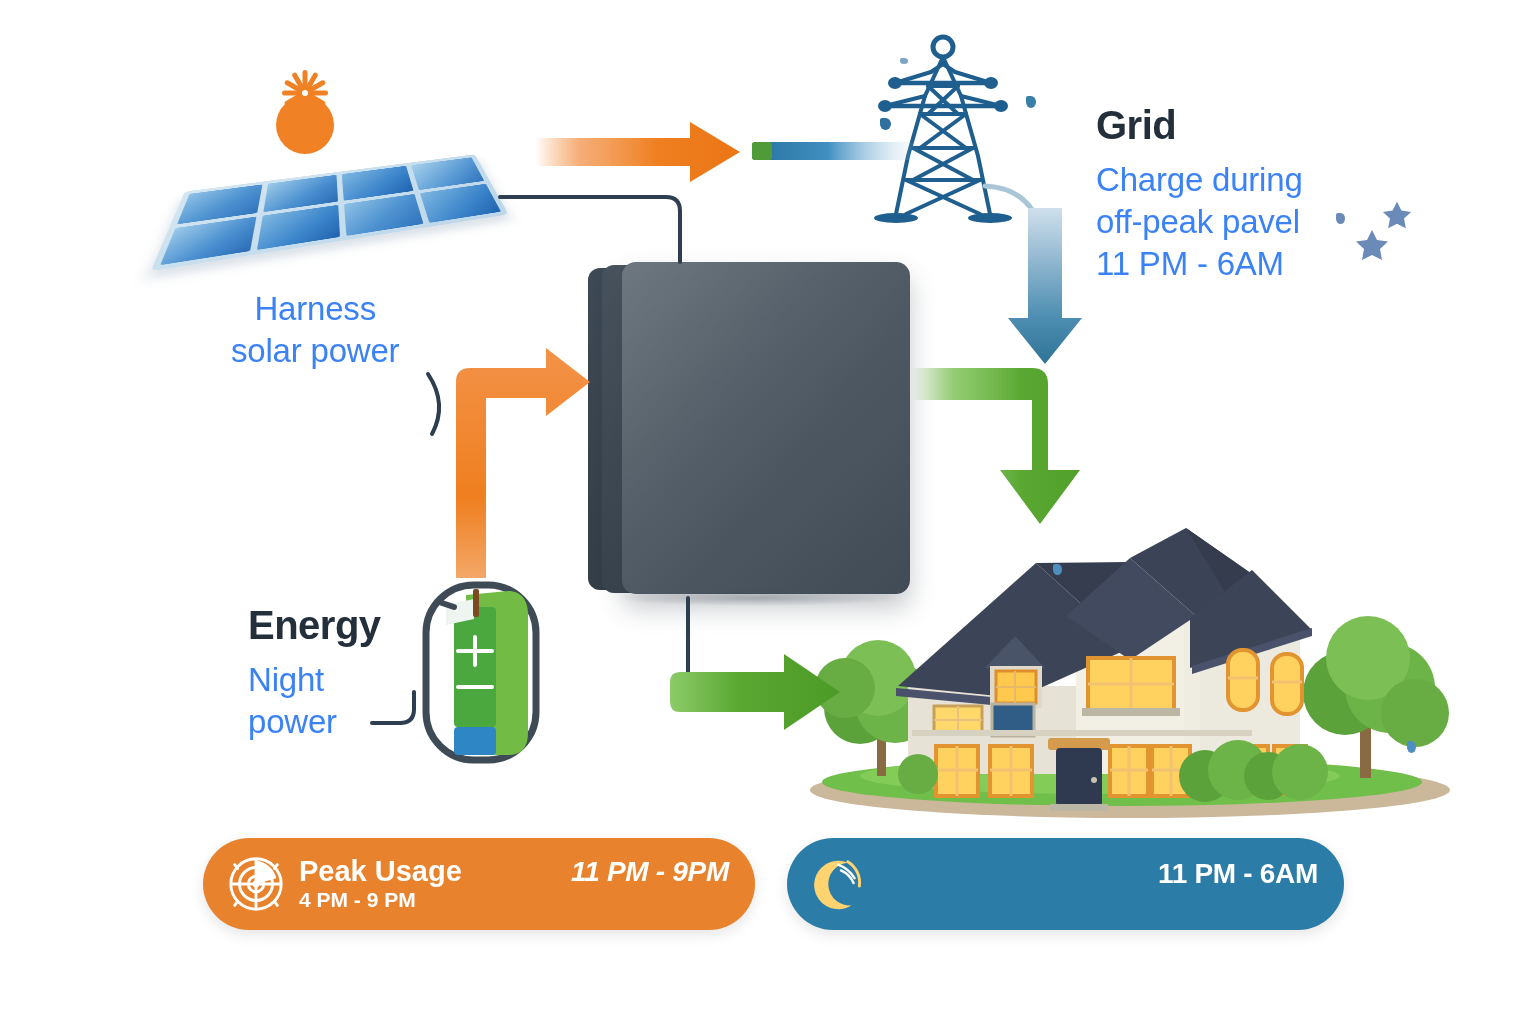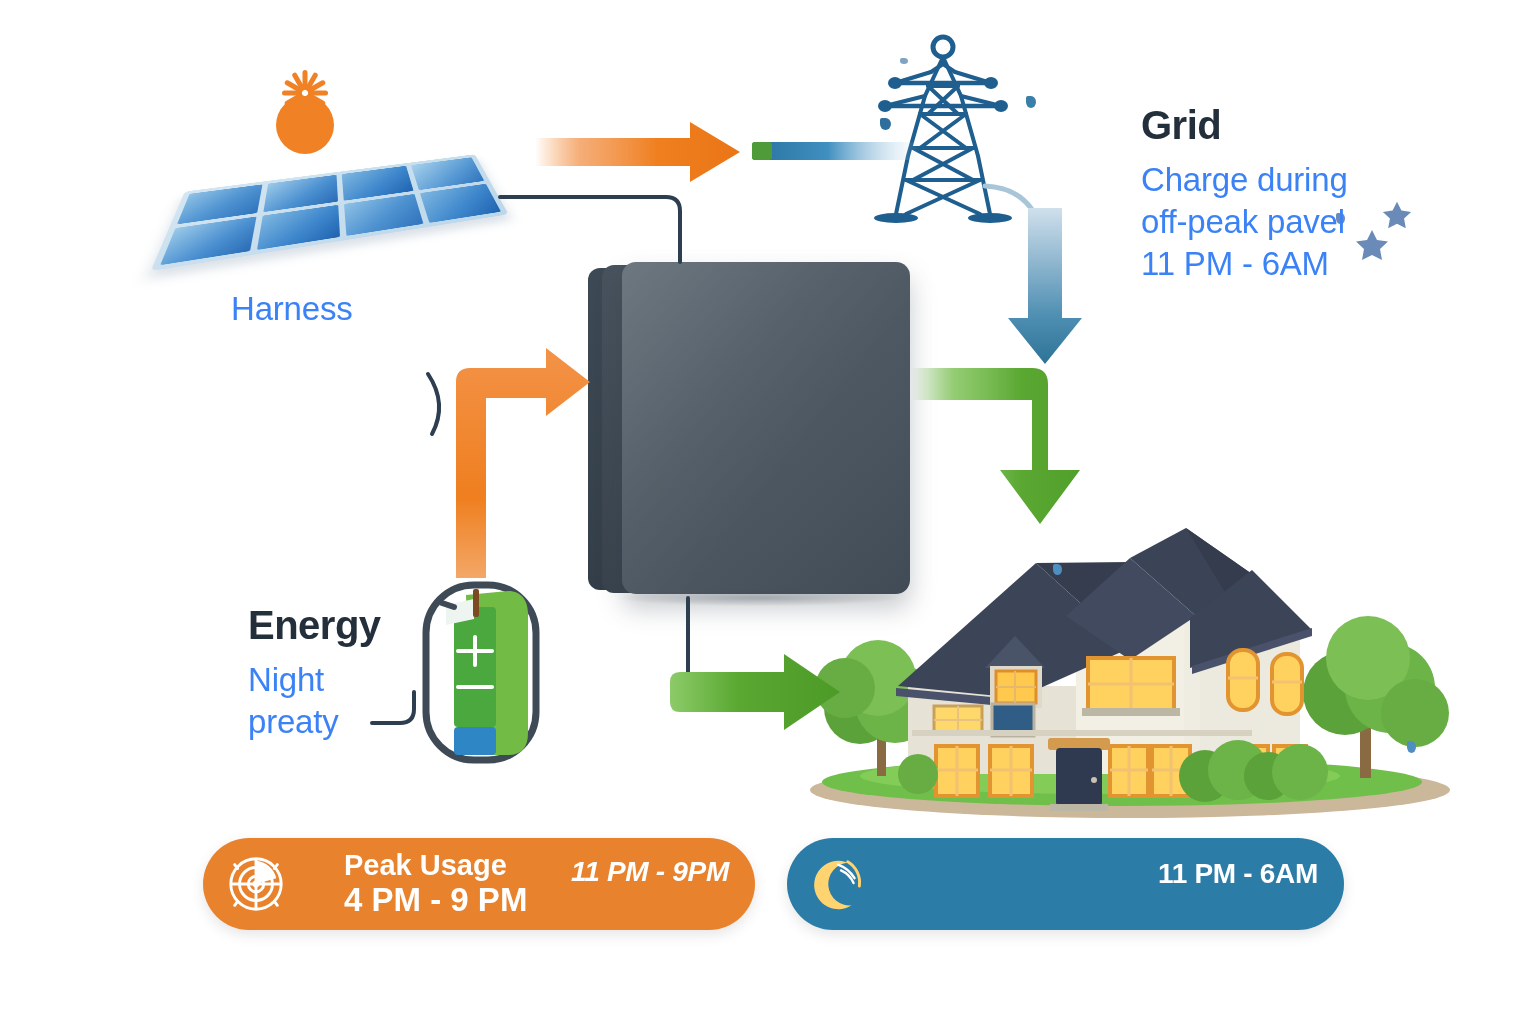--- a/index.html
+++ b/index.html
@@ -40,21 +40,21 @@
     line-height: 1.28;
     letter-spacing: -0.2px;
   }
 
   #solar-label { left: 231px; top: 288px; }
   #solar-label .label-sub { max-width: 240px; text-align: center; }
 
   #battery-label { left: 248px; top: 605px; }
   #battery-label .label-sub { margin-top: 14px; }
 
-  #grid-label { left: 1141px; top: 105px; }
+  #grid-label { left: 1096px; top: 105px; }
   #grid-label .label-sub { margin-top: 14px; max-width: 270px; }
 
   
   #sun-wrap { left: 240px; top: 60px; width: 130px; height: 130px; }
   #sun-core {
     position: absolute; left: 36px; top: 36px;
     width: 58px; height: 58px; border-radius: 50%;
     background: #f08124;
   }
   .sun-ray {
@@ -144,26 +144,26 @@
     left: 203px; top: 838px; width: 552px; height: 92px;
     background: #e8822c;
     padding: 0 26px 0 22px;
   }
   #pill-low {
     left: 787px; top: 838px; width: 557px; height: 92px;
     background: #2c7ca8;
     padding: 0 26px 0 22px;
   }
   .pill-icon { width: 62px; height: 62px; flex: 0 0 62px; margin-right: 12px; }
-  .pill-text { display: flex; flex-direction: column; justify-content: center; margin-left: 45px; }
+  .pill-text { display: flex; flex-direction: column; justify-content: center; }
   .pill-title {
     font-size: 29px; font-weight: 700; line-height: 1.08; white-space: nowrap;
   }
   .pill-sub {
-    font-size: 33px; font-weight: 700; line-height: 1.14; white-space: nowrap;
+    font-size: 21px; font-weight: 700; line-height: 1.14; white-space: nowrap;
   }
   #pill-peak .pill-sub { font-weight: 700; }
   .pill-time {
     margin-left: auto;
     font-size: 28px;
     font-weight: 700;
     white-space: nowrap;
     letter-spacing: -0.3px;
   }
   #pill-peak .pill-time { align-self: flex-start; margin-top: 18px; font-style: italic; }
@@ -470,28 +470,29 @@
   <div class="deco-dot" style="left:1336px; top:213px; width:9px; height:11px;"></div>
   <div class="deco-dot" style="left:1026px; top:96px; width:10px; height:12px; background:#3a7fa8;"></div>
   <div class="deco-dot" style="left:880px; top:118px; width:11px; height:12px; background:#2f6f9e;"></div>
   <div class="deco-dot" style="left:900px; top:58px; width:8px; height:6px; background:#7fa3c4;"></div>
   <div class="deco-dot" style="left:1053px; top:564px; width:9px; height:11px; background:#4f8ec0;"></div>
   <div class="deco-dot" style="left:1407px; top:741px; width:9px; height:12px; background:#4f8ec0;"></div>
 
   <div class="label-block" id="solar-label">
     <div class="label-sub">
       <div>Harness</div>
+      <div>solar power</div>
     </div>
   </div>
 
   <div class="label-block" id="battery-label">
     <div class="label-title">Energy</div>
     <div class="label-sub">
       <div>Night</div>
-      <div>preaty</div>
+      <div>power</div>
     </div>
   </div>
 
   <div class="label-block" id="grid-label">
     <div class="label-title">Grid</div>
     <div class="label-sub">
       <div>Charge during</div>
       <div>off-peak pavel</div>
       <div>11 PM - 6AM</div>
     </div>

